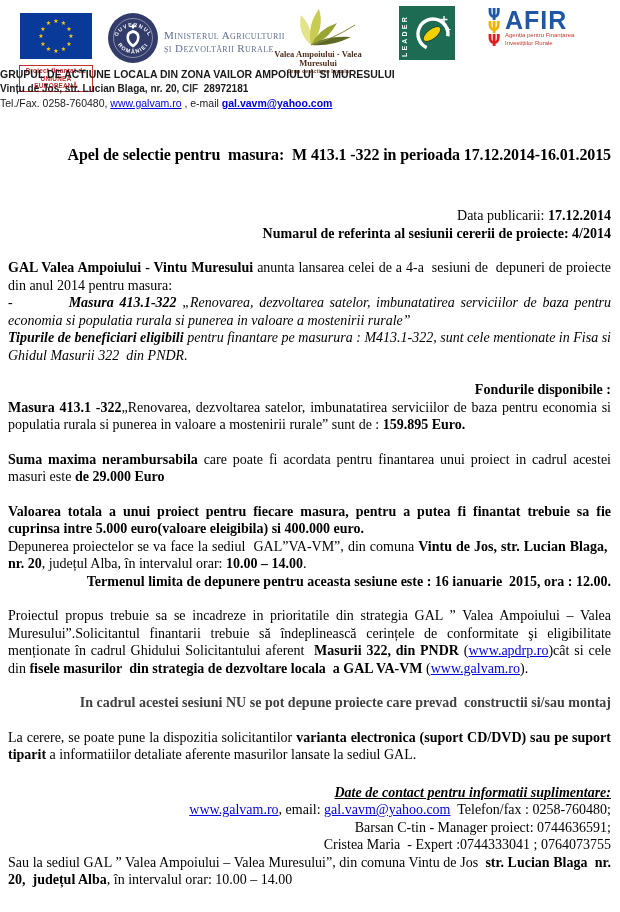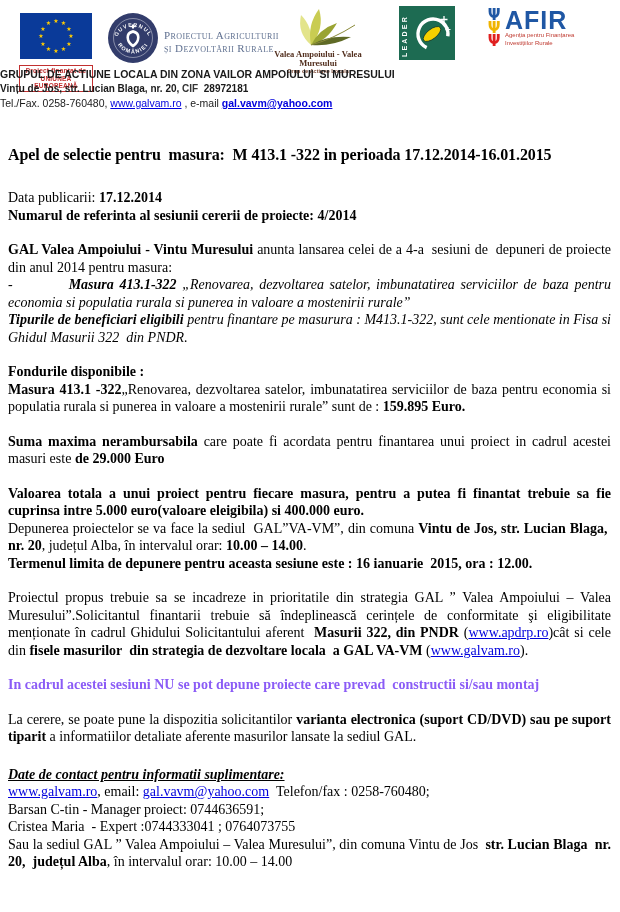--- a/index.html
+++ b/index.html
@@ -36,25 +36,25 @@
   
   .org{position:absolute;left:0;right:0;top:67px;text-align:left;color:#1a1a1a;}
   .org1{font-size:10.5px;font-weight:bold;line-height:15px;}
   .org2{font-size:10px;font-weight:bold;line-height:14px;}
   .org2 .cif{font-weight:bold;color:#333;}
   .org3{font-size:10.5px;line-height:14px;}
   .link{color:#0000dd;text-decoration:underline;cursor:pointer;}
   .org3 .b{font-weight:bold;}
   
   .doc-body{padding:0 9px 0 8px;}
-  .para{font-size:14px;line-height:17.5px;text-align:left;}
+  .para{font-size:14px;line-height:17.5px;text-align:right;}
   .para.j{text-align:justify;}
   .para.title{font-size:16px;line-height:20px;font-weight:bold;margin-top:33px;letter-spacing:-.1px;}
   .b{font-weight:bold;} .i{font-style:italic;} .u{text-decoration:underline;}
-  .red{color:#8b5cf6;}
+  .red{color:#404040;}
 </style>
 </head>
 <body>
 
 <div class="page">
 
   <header class="letterhead">
 
     <div class="lg logo-eu">
       <svg width="72" height="46" viewBox="0 0 72 46">
@@ -95,21 +95,21 @@
           <textPath href="#arcBot" startOffset="50%" text-anchor="middle">ROMÂNIEI</textPath>
         </text>
         <rect x="26" y="14.5" width="2" height="4" fill="#fff"></rect>
         <rect x="24.2" y="15.8" width="5.6" height="1.4" fill="#fff"></rect>
         <path d="M27 20 c4.5,1 6.5,3.2 6.5,7.2 c0,5 -3.2,8.2 -6.5,10.3 c-3.3,-2.1 -6.5,-5.3 -6.5,-10.3 c0,-4 2,-6.2 6.5,-7.2 z" fill="#ffffff"></path>
         <path d="M27 23 c2.8,.7 4,2 4,4.6 c0,3.2 -2,5.3 -4,6.7 c-2,-1.4 -4,-3.5 -4,-6.7 c0,-2.6 1.2,-3.9 4,-4.6 z" fill="#323c6b"></path>
       </svg>
     </div>
 
     <div class="lg ministry">
-      <div>Proiectul Agriculturii</div>
+      <div>Ministerul Agriculturii</div>
       <div>și Dezvoltării Rurale</div>
     </div>
 
     <div class="lg logo-gal">
       <svg width="110" height="40" viewBox="0 0 110 40">
         <g transform="translate(48,39)">
           <path d="M0,0 Q-14,-12 -10,-30 Q2,-18 0,0 Z" fill="#e3e48b"></path>
           <path d="M0,0 Q-4,-20 8,-36 Q14,-16 0,0 Z" fill="#c9cc52"></path>
           <path d="M0,0 Q8,-16 26,-22 Q16,-4 0,0 Z" fill="#9aa433"></path>
           <path d="M0,0 Q16,-10 40,-8 Q20,2 0,0 Z" fill="#5f6a26"></path>
@@ -146,21 +146,21 @@
 
     <div class="org">
       <div class="org1">GRUPUL DE ACTIUNE LOCALA DIN ZONA VAILOR AMPOIULUI&nbsp; SI MURESULUI</div>
       <div class="org2"><span>Vințu de Jos, str. Lucian Blaga, nr. 20, </span><span class="cif">CIF</span><span>&nbsp; 28972181</span></div>
       <div class="org3"><span>Tel./Fax. 0258-760480, </span><a class="link">www.galvam.ro</a><span> , e-mail </span><a class="link b">gal.vavm@yahoo.com</a></div>
     </div>
   </header>
 
   <main class="doc-body">
       <div class="para title"><span class="b">Apel de selectie pentru&nbsp; masura:&nbsp; M 413.1 -322 in perioada 17.12.2014-16.01.2015</span></div>
-      <div class="para" style="margin-top: 24px;"><span>Data publicarii: </span><span class="b">17.12.2014</span></div>
+      <div class="para" style="margin-top: 42px;"><span>Data publicarii: </span><span class="b">17.12.2014</span></div>
       <div class="para"><span class="b">Numarul de referinta al sesiunii cererii de proiecte</span><span class="b">: </span><span class="b">4/2014</span></div>
       <div class="para j" style="margin-top: 17px;"><span class="b">GAL Valea Ampoiului - Vintu Muresului</span><span> anunta lansarea celei de a 4-a&nbsp; sesiuni de&nbsp; depuneri de proiecte din anul 2014 pentru masura:</span></div>
       <div class="para j"><span>-&nbsp;&nbsp;&nbsp;&nbsp;&nbsp;&nbsp;&nbsp;&nbsp;&nbsp; </span><span class="b i">Masura 413.1-322 </span><span class="i">„Renovarea, dezvoltarea satelor, imbunatatirea serviciilor de baza pentru economia si populatia rurala si punerea in valoare a mostenirii rurale”</span></div>
       <div class="para j"><span class="b i">Tipurile de beneficiari eligibili</span><span class="i"> pentru finantare pe masurura : M413.1-322, sunt cele mentionate in Fisa si Ghidul Masurii 322&nbsp; din PNDR.</span></div>
       <div class="para" style="margin-top: 17px;"><span class="b">Fondurile disponibile :</span></div>
       <div class="para j"><span class="b">Masura 413.1 -322</span><span>„Renovarea, dezvoltarea satelor, imbunatatirea serviciilor de baza pentru economia si populatia rurala si punerea in valoare a mostenirii rurale” sunt de : </span><span class="b">159.895 Euro.</span></div>
       <div class="para j" style="margin-top: 17px;"><span class="b">Suma maxima nerambursabila</span><span> care poate fi acordata pentru finantarea unui proiect in cadrul acestei masuri este </span><span class="b">de 29.000 Euro</span></div>
       <div class="para j" style="margin-top: 17px;"><span class="b">Valoarea totala a unui proiect pentru fiecare masura, pentru a putea fi finantat trebuie sa fie cuprinsa intre 5.000 euro(valoare eleigibila) si 400.000 euro.</span></div>
       <div class="para j"><span>Depunerea proiectelor se va face la sediul&nbsp; GAL”VA-VM”, din comuna </span><span class="b">Vintu de Jos, str. Lucian Blaga,&nbsp; nr. 20</span><span>, județul Alba, în intervalul orar: </span><span class="b">10.00 – 14.00</span><span>.</span></div>
       <div class="para"><span class="b">Termenul limita de depunere pentru aceasta sesiune este : 16 ianuarie&nbsp; 2015, ora : 12.00.</span></div>

